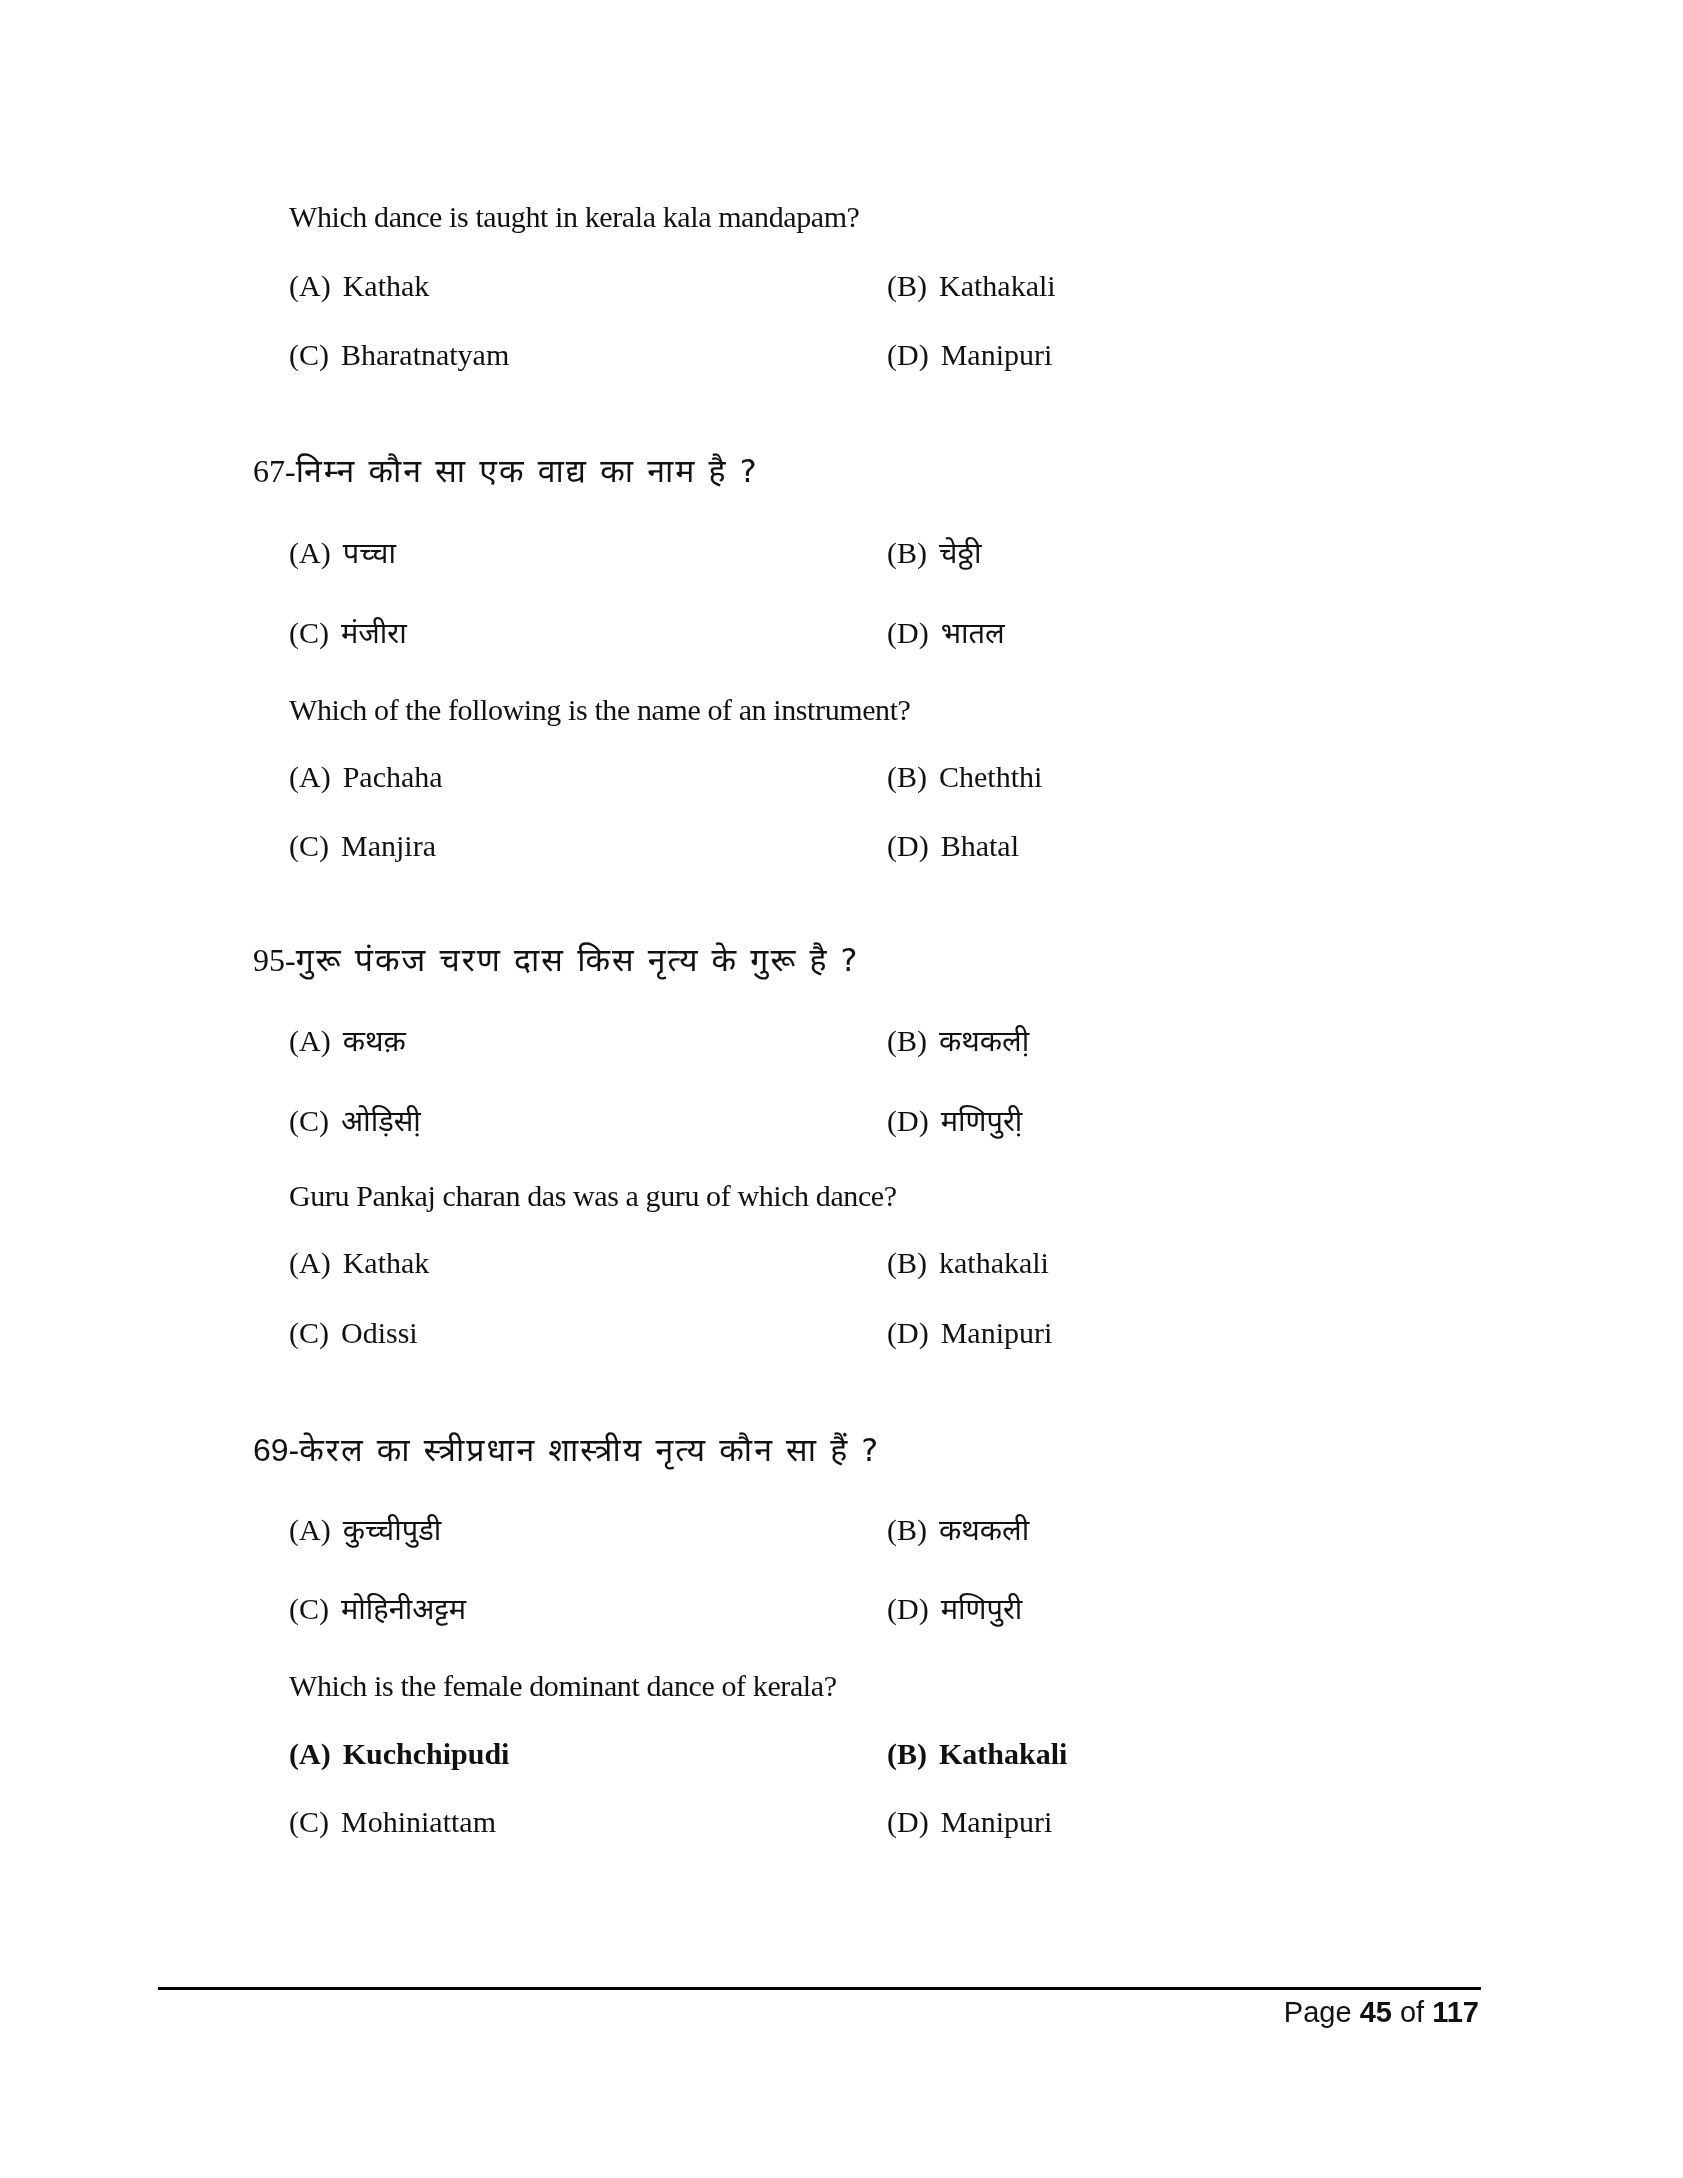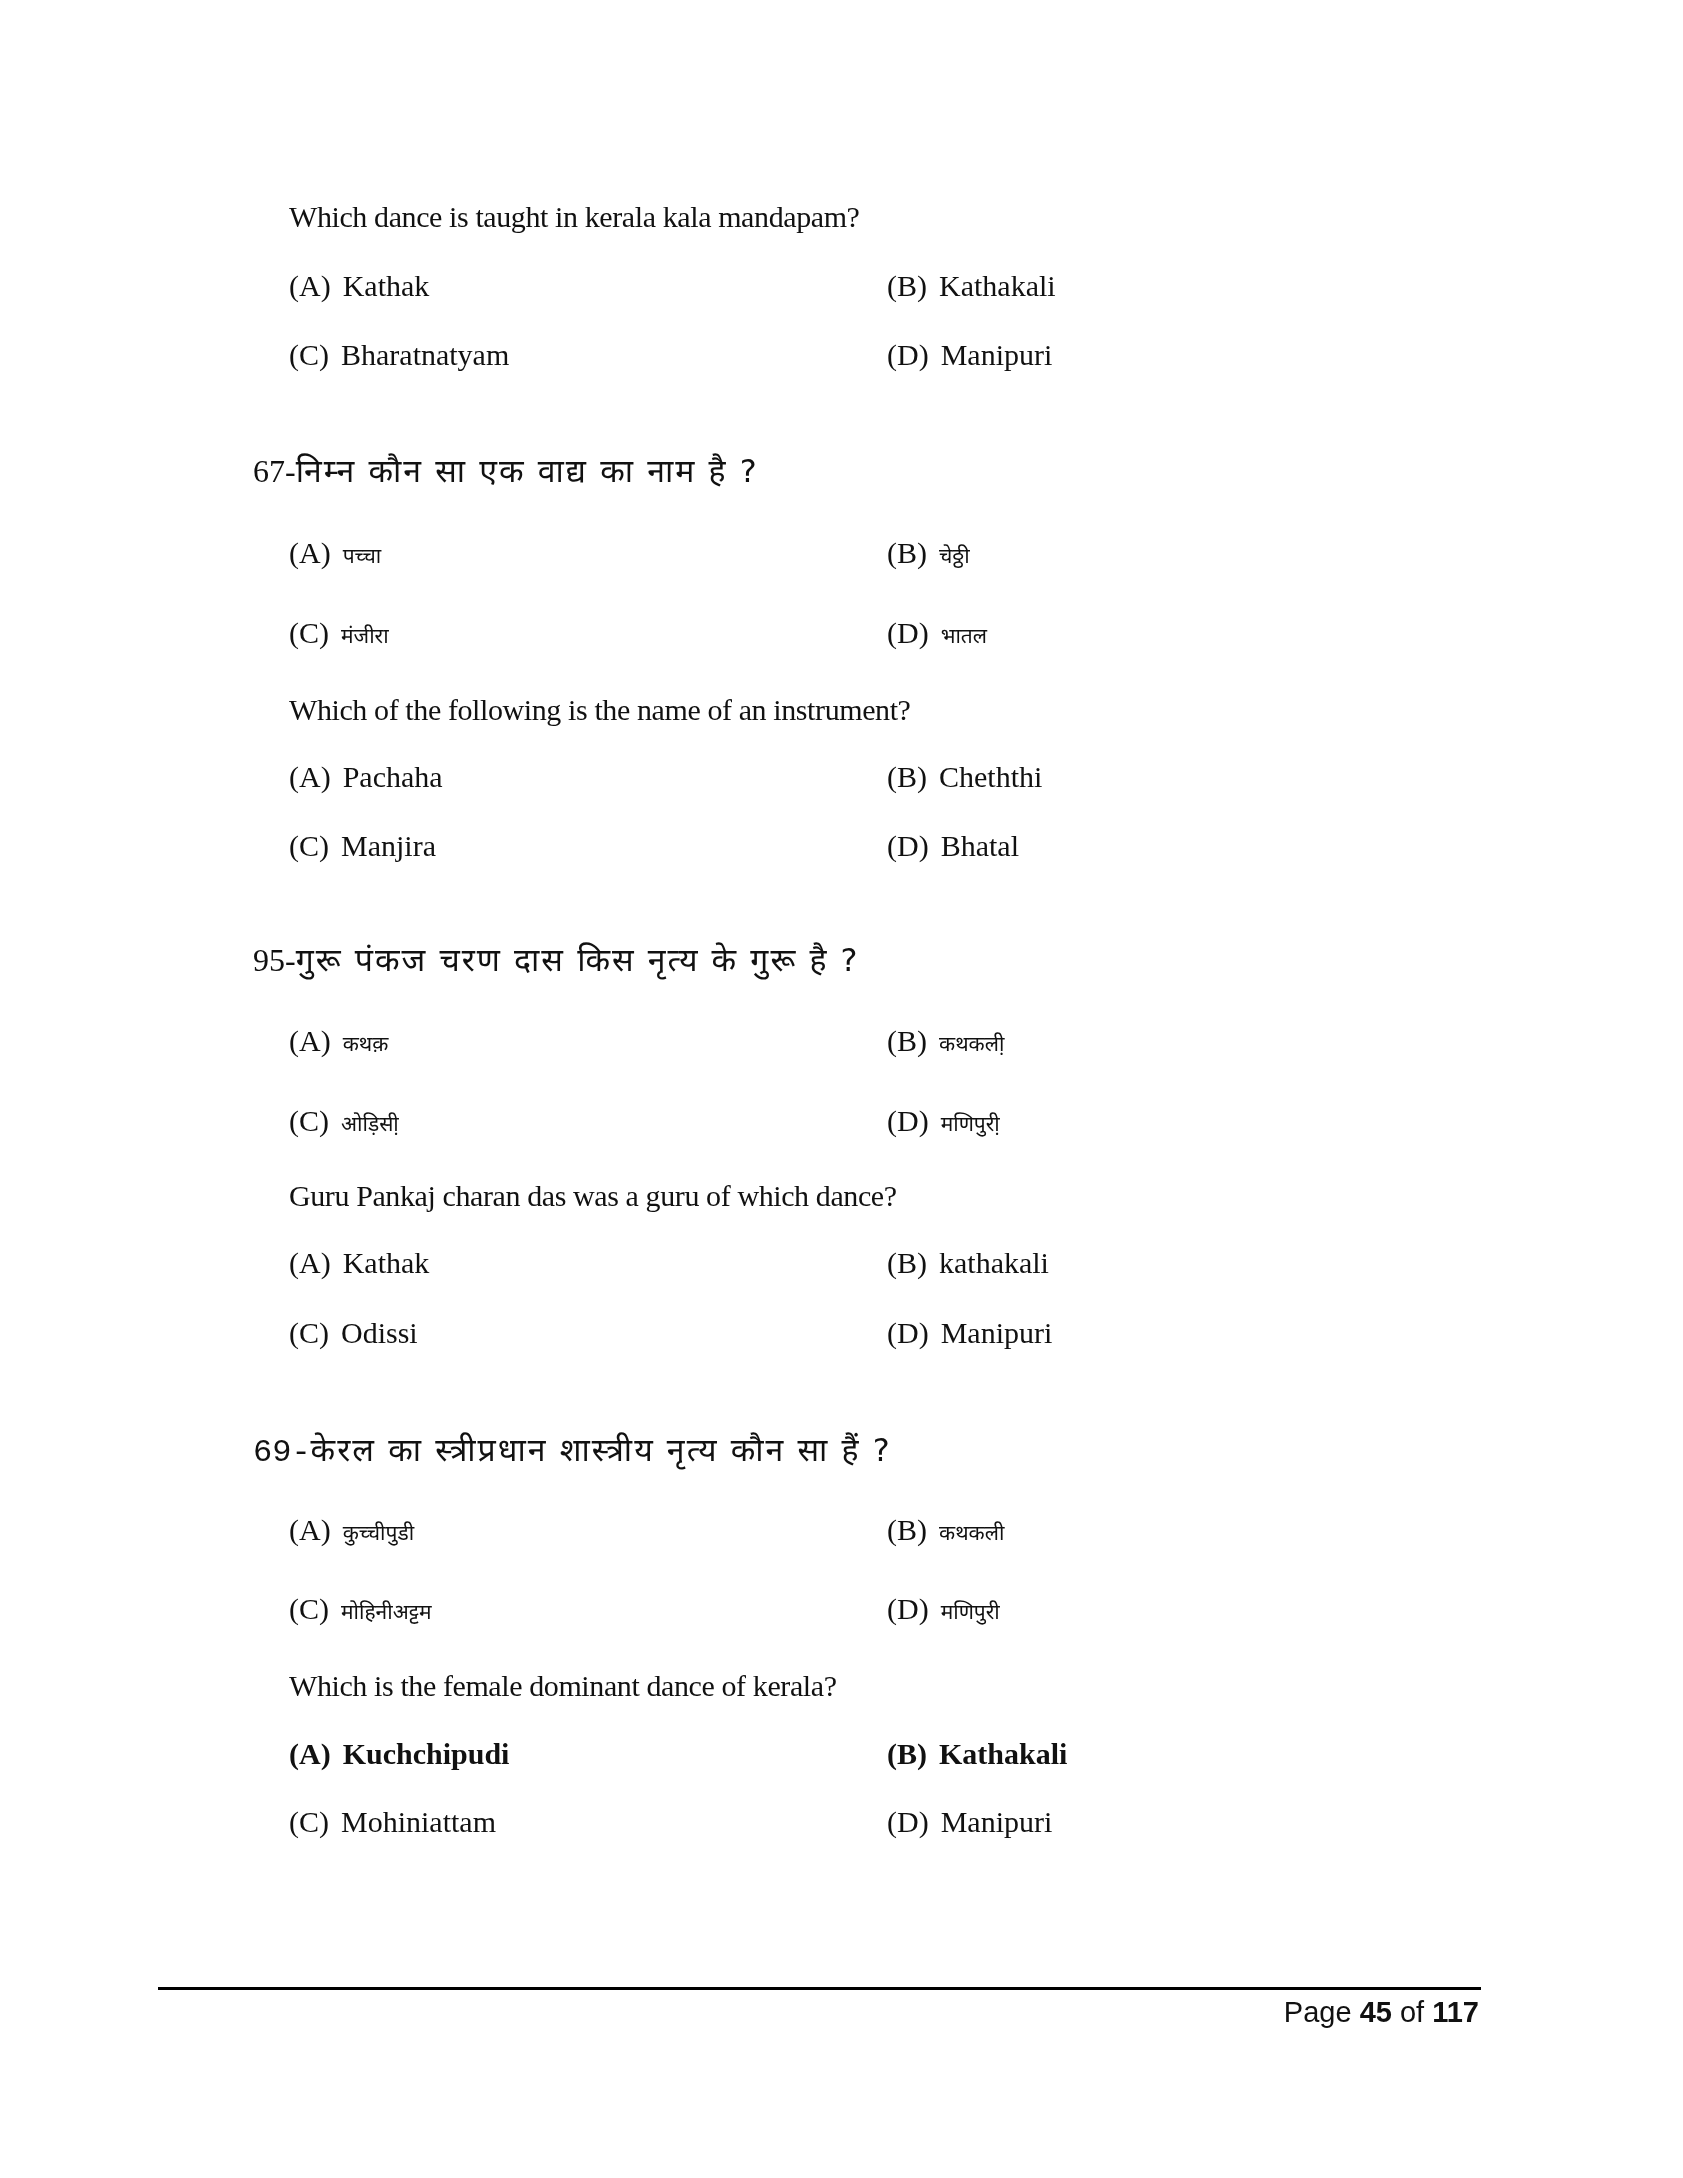--- a/index.html
+++ b/index.html
@@ -6,21 +6,21 @@
     body { width: 1683px; height: 2178px; position: relative; overflow: hidden;
            font-family: "Liberation Serif", "DejaVu Serif", serif; color: #111; }
     .row { position: absolute; left: 0; width: 1474px; height: 44px; line-height: 44px;
            font-size: 30px; white-space: nowrap; }
     .q-en { position: absolute; left: 289px; letter-spacing: -0.4px; }
     .q-hi { position: absolute; left: 253px; font-size: 32px; font-family: "DejaVu Sans", sans-serif; letter-spacing: 2px; }
     .opt { position: absolute; }
     .opt.left { left: 289px; }
     .opt.right { left: 887px; }
     .opt .lbl { display: inline-block; margin-right: 12px; }
-    .opt .val-hi { font-family: "DejaVu Sans", sans-serif; font-size: 21px; }
+    .opt .val-hi { font-family: "DejaVu Sans", sans-serif; font-size: 29px; }
     .rule { position: absolute; left: 158px; top: 1987px; width: 1323px; height: 3px; background: #000; }
     .footer { position: absolute; right: 204px; top: 1996px; font-family: "Liberation Sans", "DejaVu Sans", sans-serif;
               font-size: 29px; color: #111; }
     .footer b { font-weight: bold; }
   </style>
 </head>
 <body>
 
 <div class="row" style="top:195px;">
   <span class="q-en">Which dance is taught in kerala kala mandapam?</span>
@@ -76,21 +76,21 @@
 <div class="row" style="top:1241px;">
   <span class="opt left"><span class="lbl">(A)</span><span>Kathak</span></span>
   <span class="opt right"><span class="lbl">(B)</span><span>kathakali</span></span>
 </div>
 <div class="row" style="top:1311px;">
   <span class="opt left"><span class="lbl">(C)</span><span>Odissi</span></span>
   <span class="opt right"><span class="lbl">(D)</span><span>Manipuri</span></span>
 </div>
 
 <div class="row" style="top:1428px;">
-  <span class="q-hi"><span style="font-family:Liberation Mono, monospace;letter-spacing:0;">69-</span><span>केरल का स्त्रीप्रधान शास्त्रीय नृत्य कौन सा हैं ?</span></span>
+  <span class="q-hi"><span style="font-family:Liberation Sans, sans-serif;letter-spacing:0;">69-</span><span>केरल का स्त्रीप्रधान शास्त्रीय नृत्य कौन सा हैं ?</span></span>
 </div>
 <div class="row" style="top:1508px;">
   <span class="opt left"><span class="lbl">(A)</span><span class="val-hi">कुच्चीपुडी</span></span>
   <span class="opt right"><span class="lbl">(B)</span><span class="val-hi">कथकली</span></span>
 </div>
 <div class="row" style="top:1587px;">
   <span class="opt left"><span class="lbl">(C)</span><span class="val-hi">मोहिनीअट्टम</span></span>
   <span class="opt right"><span class="lbl">(D)</span><span class="val-hi">मणिपुरी</span></span>
 </div>
 

